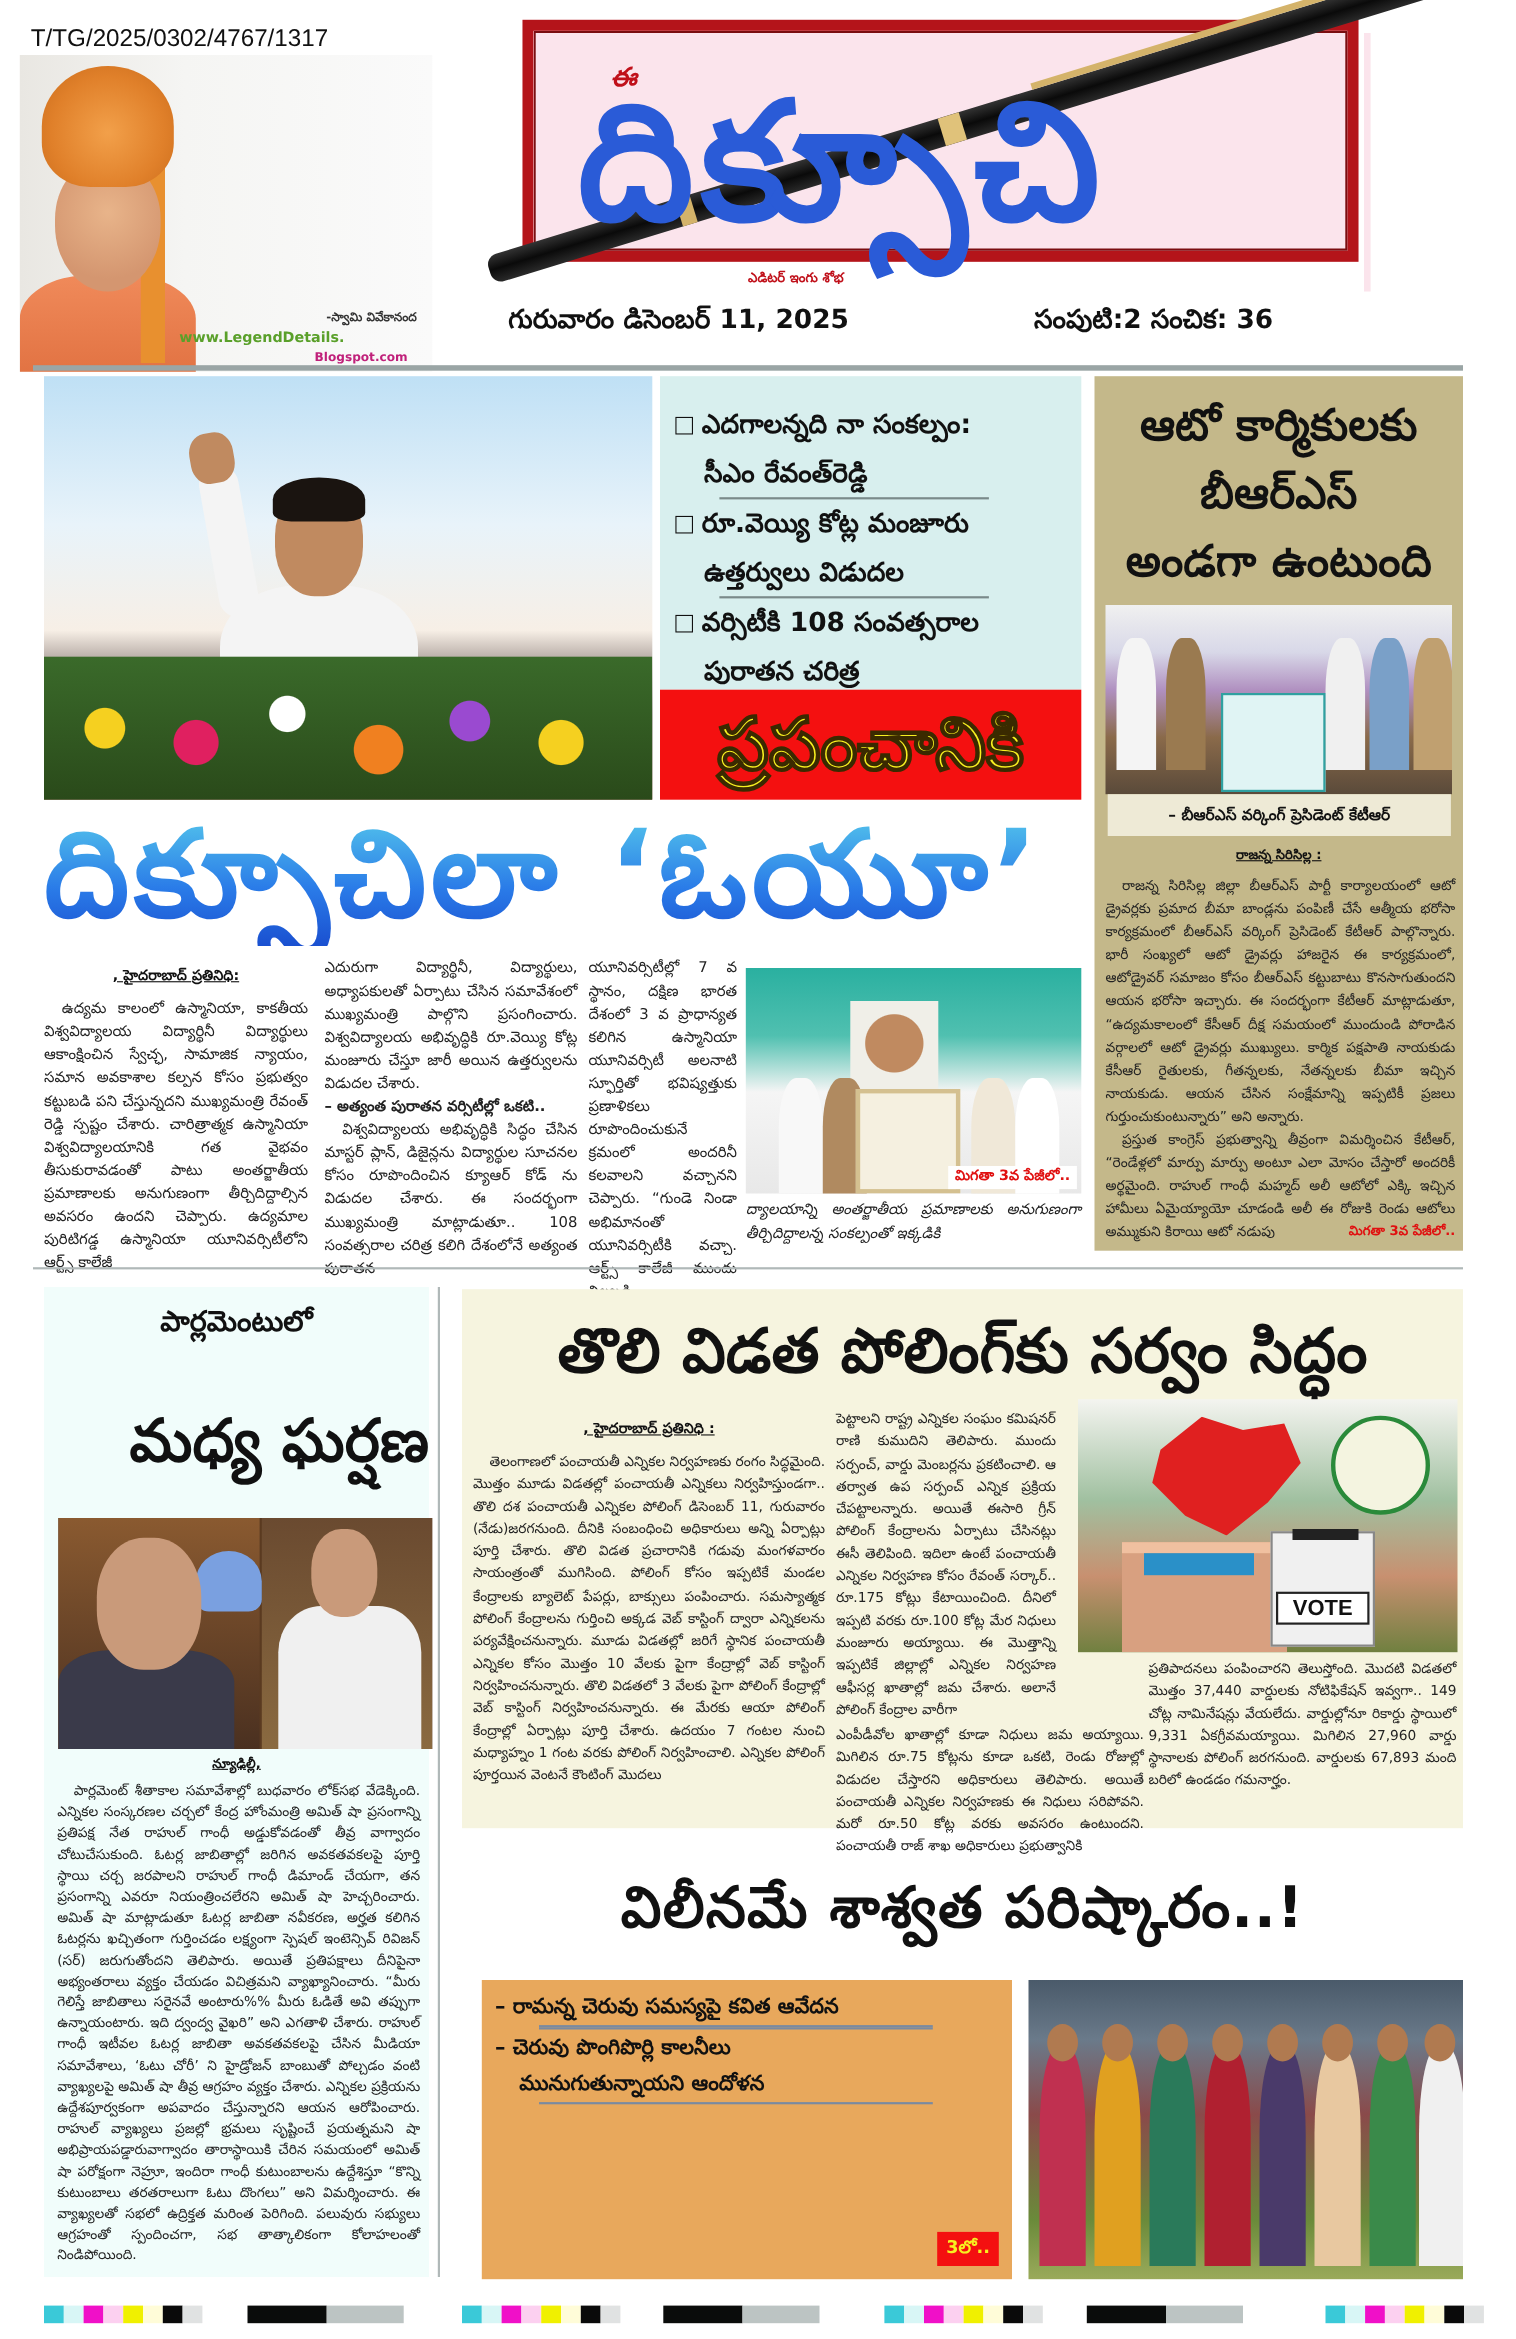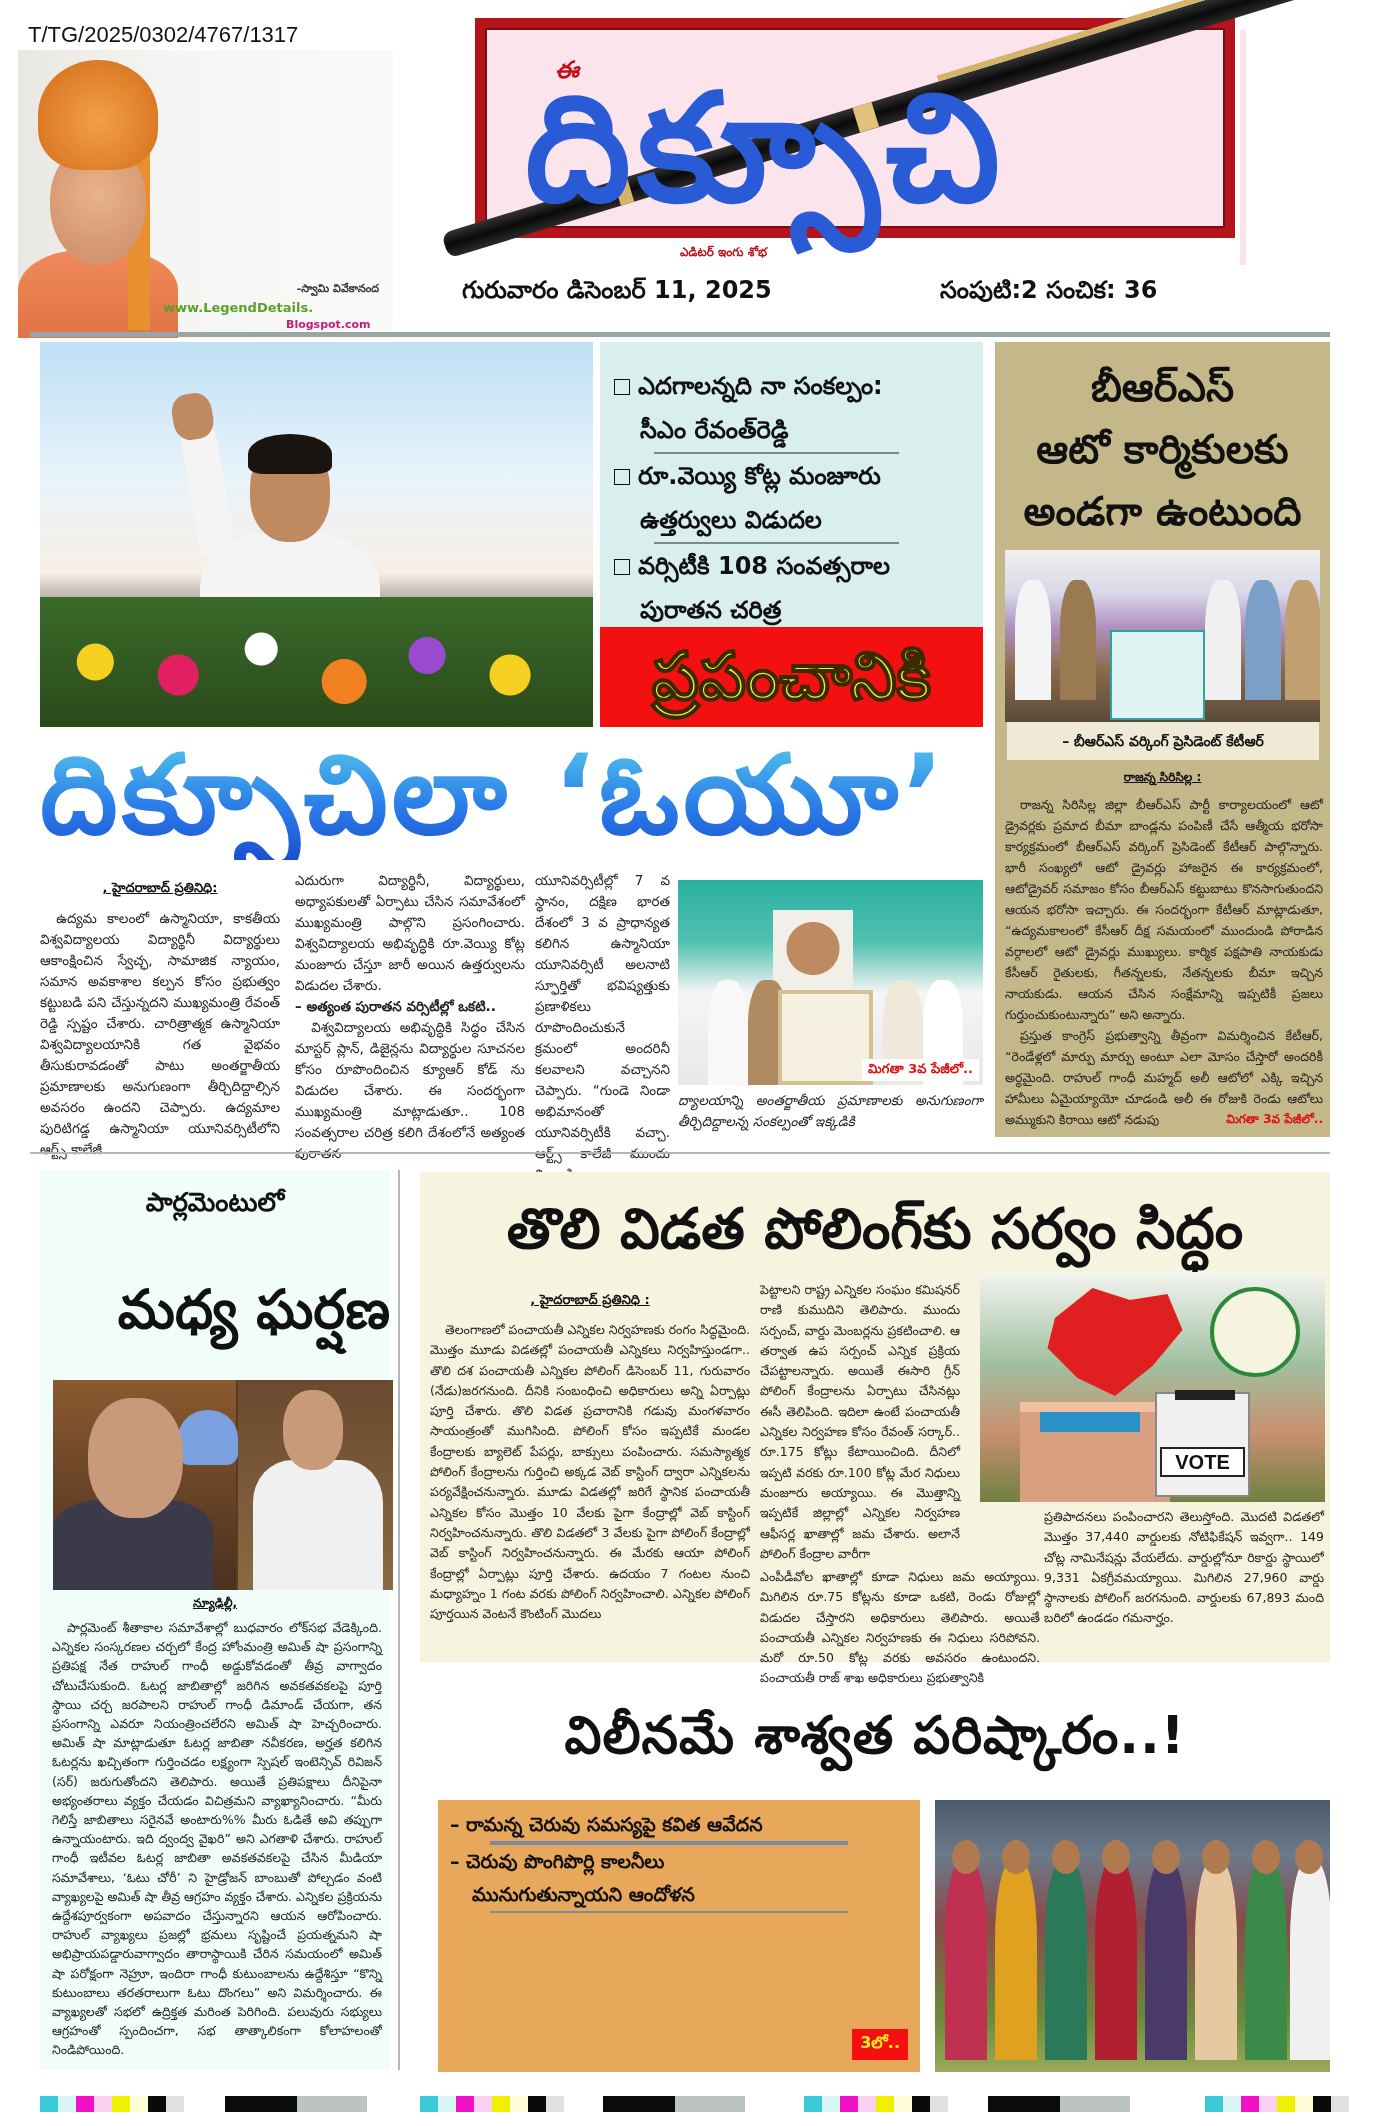--- a/index.html
+++ b/index.html
@@ -221,22 +221,22 @@
   <div class="person" style="left:205px;background:#f0e8d8"></div>
   <div class="person" style="left:245px;background:#fff"></div>
   <div class="contd">మిగతా 3వ పేజీలో..</div>
 </div>
 <div class="abs body-text" style="left:678px;top:1090px;width:305px;font-style:italic;">
   <span>ద్యాలయాన్ని అంతర్జాతీయ ప్రమాణాలకు అనుగుణంగా తీర్చిదిద్దాలన్న సంకల్పంతో ఇక్కడికి</span>
 </div>
 
 <div class="abs auto-box">
   <div class="auto-head">
+    <div>ఆటో కార్మికులకు</div>
     <div>బీఆర్ఎస్</div>
-    <div>ఆటో కార్మికులకు</div>
     <div>అండగా ఉంటుంది</div>
   </div>
   <div class="auto-photo">
     <div class="p" style="left:10px;background:#f4f4f4"></div>
     <div class="p" style="left:55px;background:#9a7a50"></div>
     <div class="p" style="left:200px;background:#f0f0f0"></div>
     <div class="p" style="left:240px;background:#7aa0c8"></div>
     <div class="p" style="left:280px;background:#c0a070"></div>
     <div class="card"></div>
   </div>

